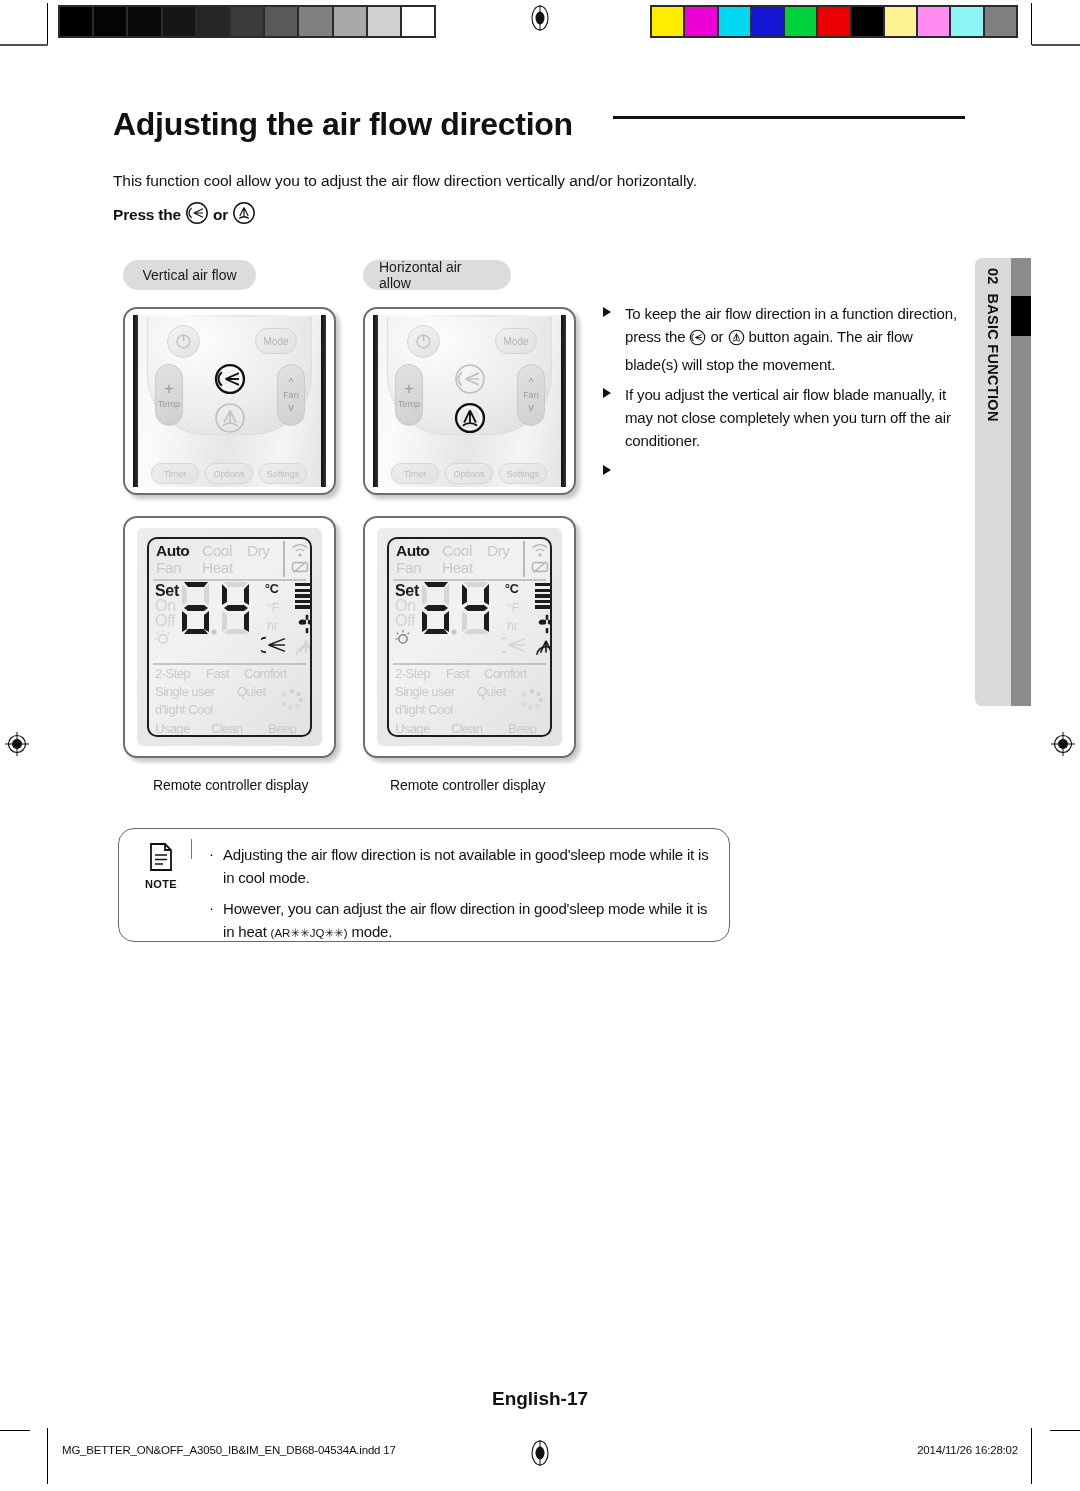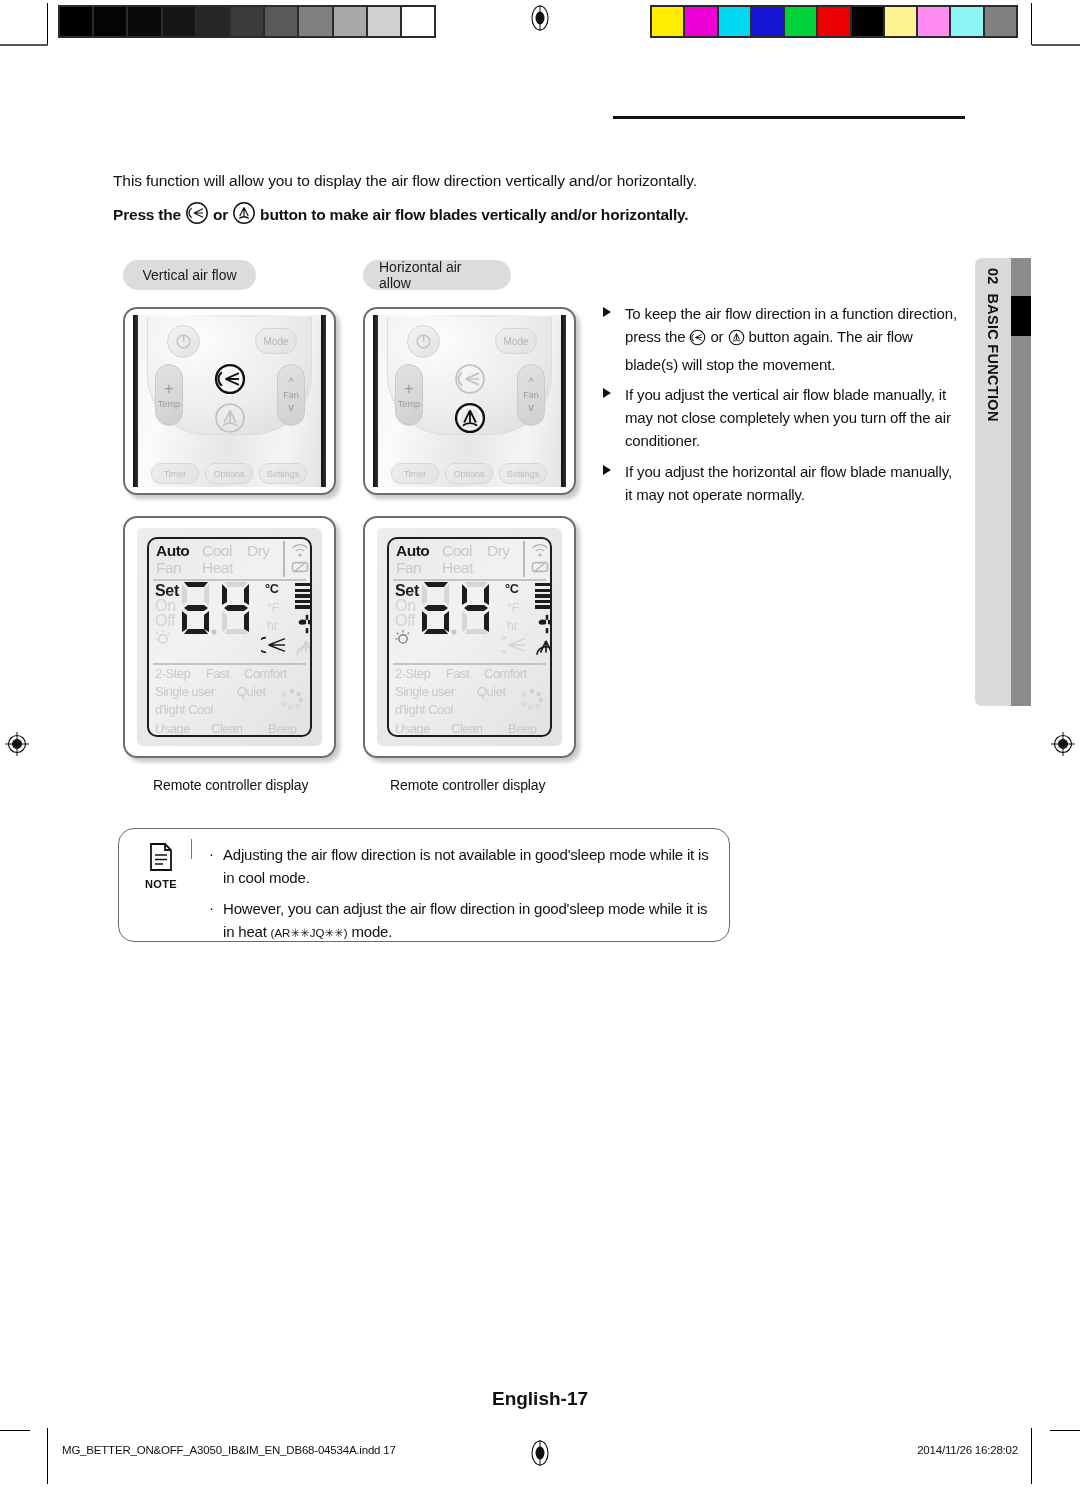--- a/index.html
+++ b/index.html
@@ -268,42 +268,42 @@
   <div class="crop-v" style="left:1031px; top:3px; height:42px;"></div>
   <div class="crop-h2" style="left:0px; top:44px; width:48px;"></div>
   <div class="crop-h2" style="left:1032px; top:44px; width:48px;"></div>
   <div class="crop-v" style="left:47px; top:1428px; height:56px;"></div>
   <div class="crop-v" style="left:1031px; top:1428px; height:56px;"></div>
   <div class="crop-h" style="left:0px; top:1430px; width:30px;"></div>
   <div class="crop-h" style="left:1050px; top:1430px; width:30px;"></div>
 
   <div class="content">
 
+    <h1 class="title">Adjusting the air flow direction</h1>
     <div class="title-rule"></div>
 
-    <p class="intro">This function will allow you to display the air flow direction vertically and/or horizontally.</p>
+    <p class="intro">This function cool allow you to adjust the air flow direction vertically and/or horizontally.</p>
 
     <div class="press-line">
       <span>Press the</span>
       <span class="inline-icon">
         <svg width="24" height="24" viewBox="0 0 40 40">
           <circle cx="20" cy="20" r="17" fill="none" stroke="#111" stroke-width="2.4"></circle>
           <path d="M11 12 A11 10 0 0 0 11 28" fill="none" stroke="#111" stroke-width="2.2"></path>
           <path d="M15 20 L30 13 M15 20 L30 20 M15 20 L30 27" stroke="#111" stroke-width="2" fill="none"></path>
         </svg>
       </span>
       <span>or</span>
       <span class="inline-icon">
         <svg width="24" height="24" viewBox="0 0 40 40">
           <circle cx="20" cy="20" r="17" fill="none" stroke="#111" stroke-width="2.4"></circle>
           <path d="M12 29 A12 11 0 0 1 28 29" fill="none" stroke="#111" stroke-width="2.2"></path>
           <path d="M20 11 L13 25 M20 11 L20 25 M20 11 L27 25" stroke="#111" stroke-width="2" fill="none"></path>
         </svg>
       </span>
-      <span>button to make air flow blades vertically and/or horizontally.</span>
     </div>
 
     <div class="pill v">Vertical air flow</div>
     <div class="pill h">Horizontal air allow</div>
 
     <div class="remote-card v">
       <div class="remote-inner">
         <div class="remote-edge-l"></div>
         <div class="remote-edge-r"></div>
         <div class="rbody"></div>
@@ -672,21 +672,20 @@
             </svg>
         </span>
         <span>button again. The air flow blade(s) will stop the movement.</span>
       </div>
       <div class="bullet">
         <span class="tri"></span>
         <span>If you adjust the vertical air flow blade manually, it may not close completely when you turn off the air conditioner.</span>
       </div>
       <div class="bullet">
         <span class="tri"></span>
-        <span>If you adjust the horizontal air flow blade manually, it may not operate normally.</span>
       </div>
     </div>
 
     <div class="sidetab">
       <div class="bar"></div>
       <div class="mark"></div>
       <div class="label">
         <span><span>02</span>&nbsp;&nbsp;<span>BASIC FUNCTION</span></span>
       </div>
     </div>

